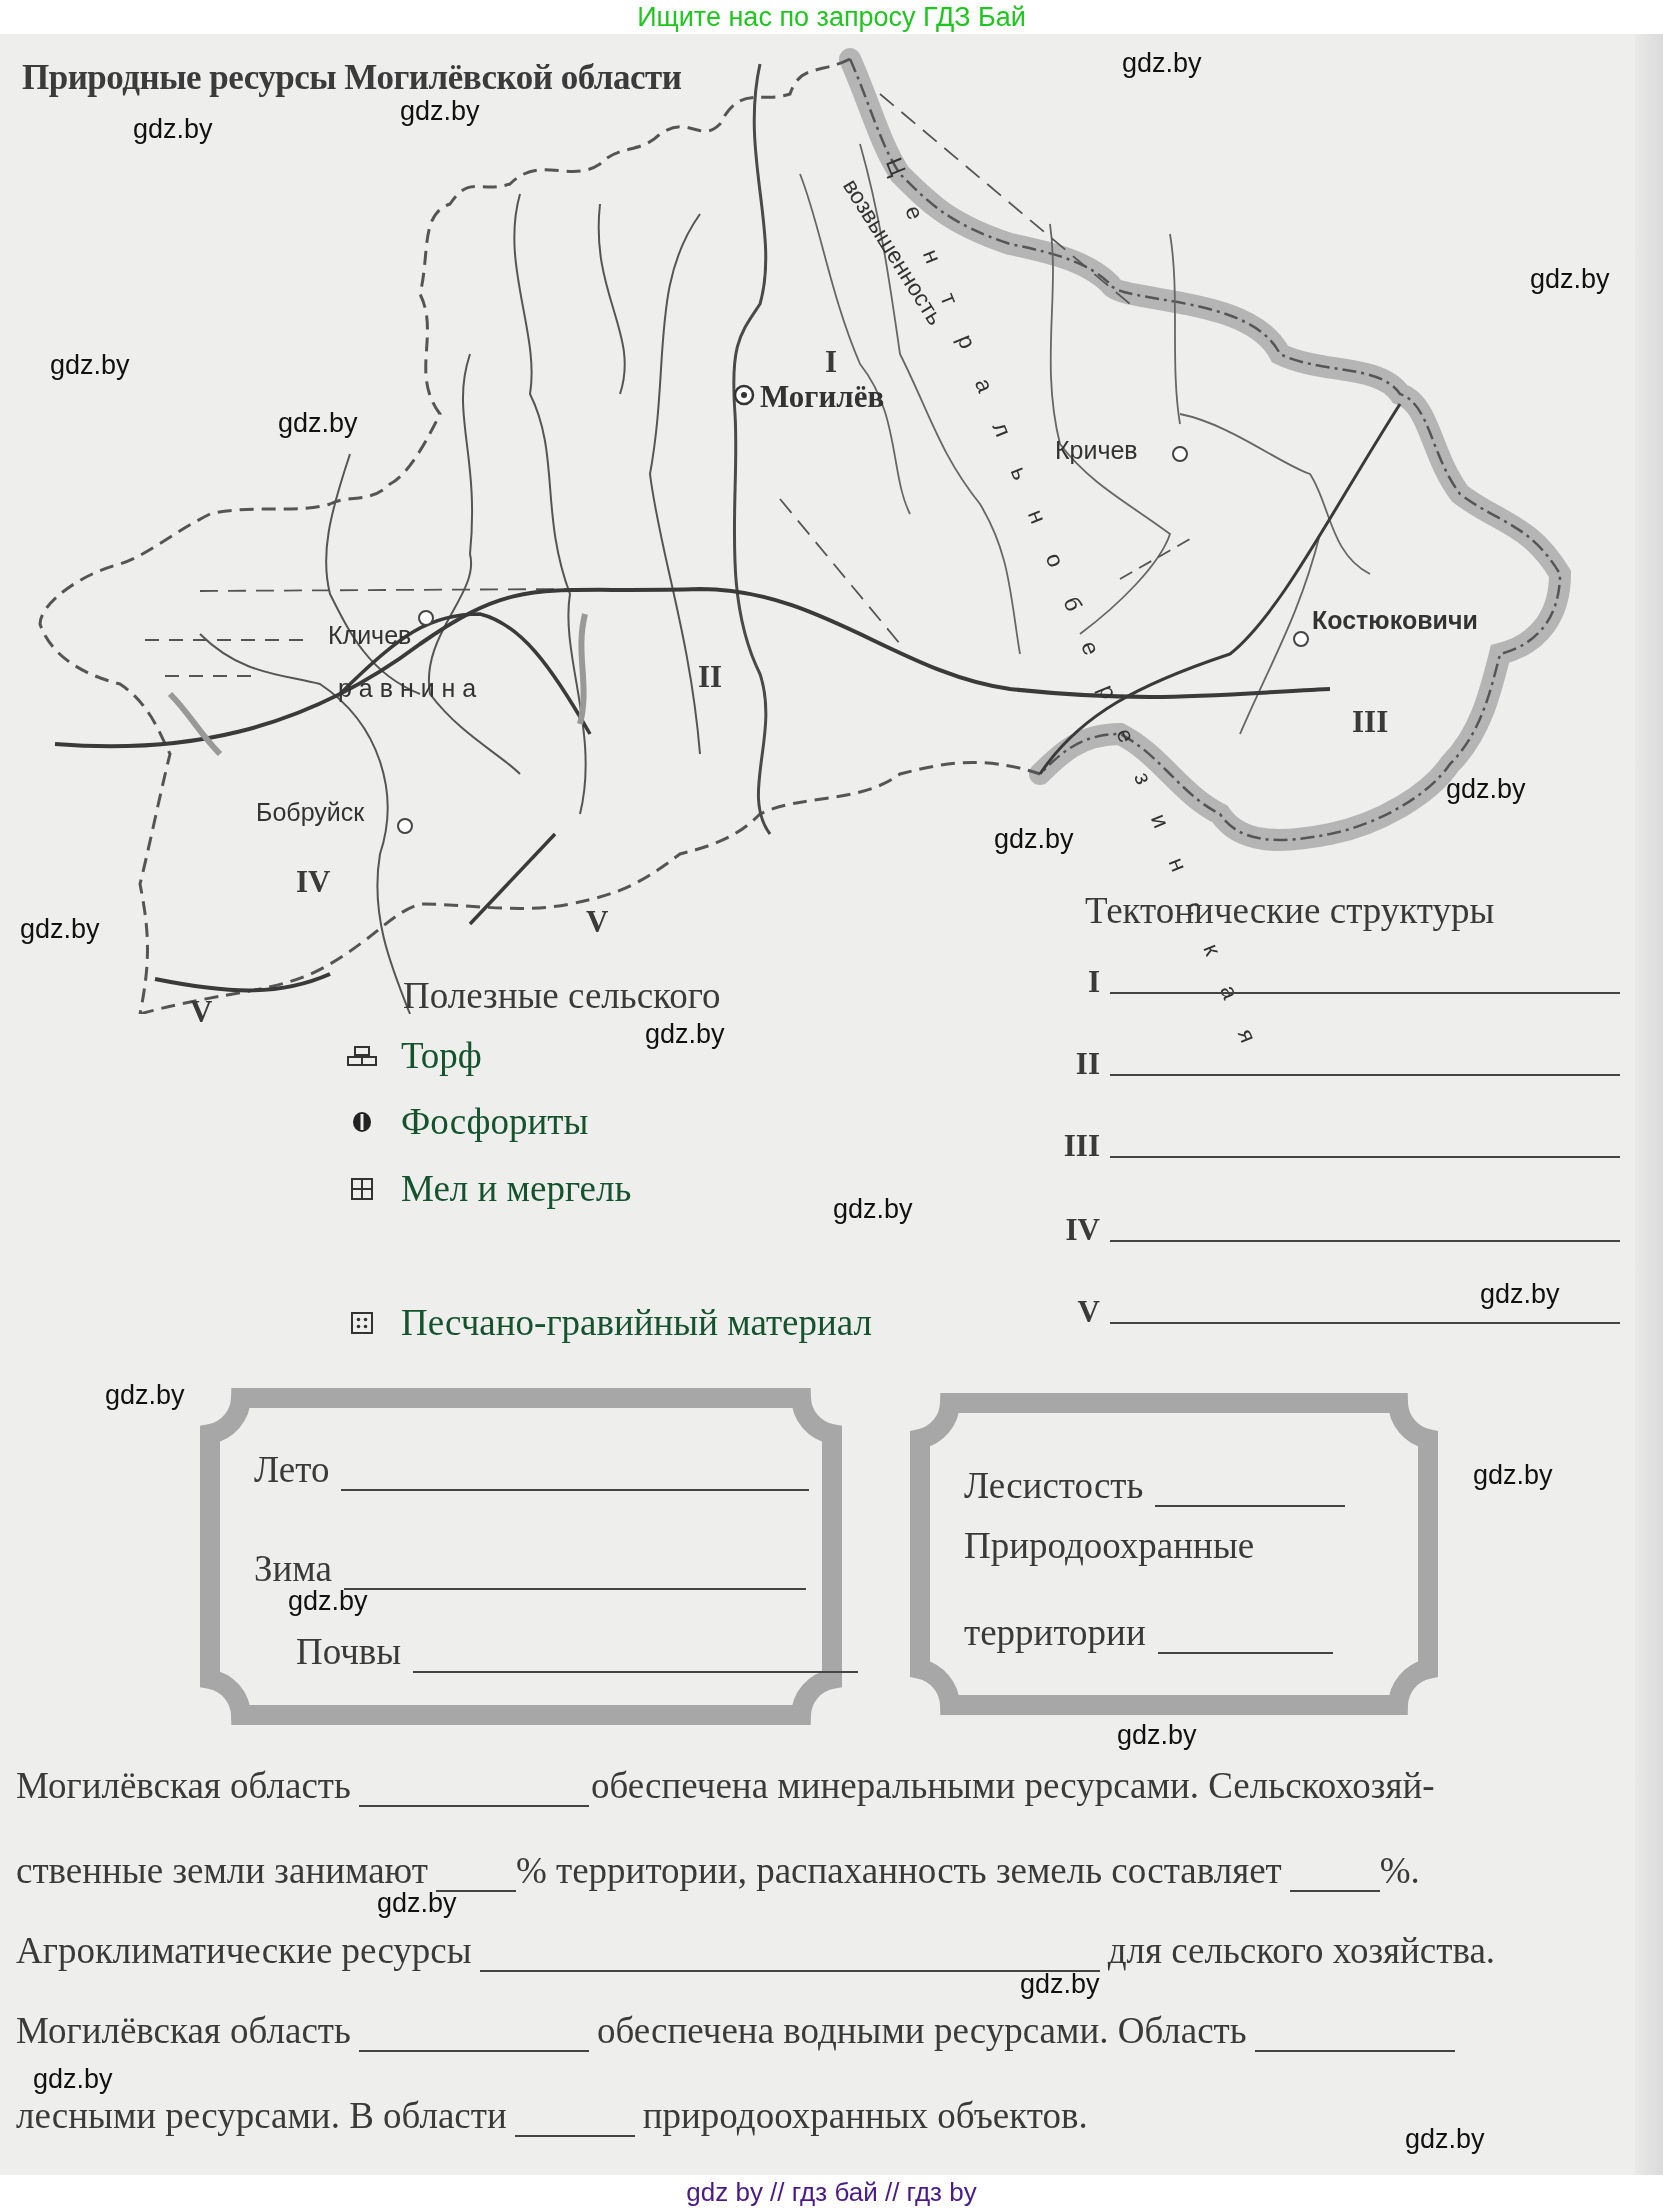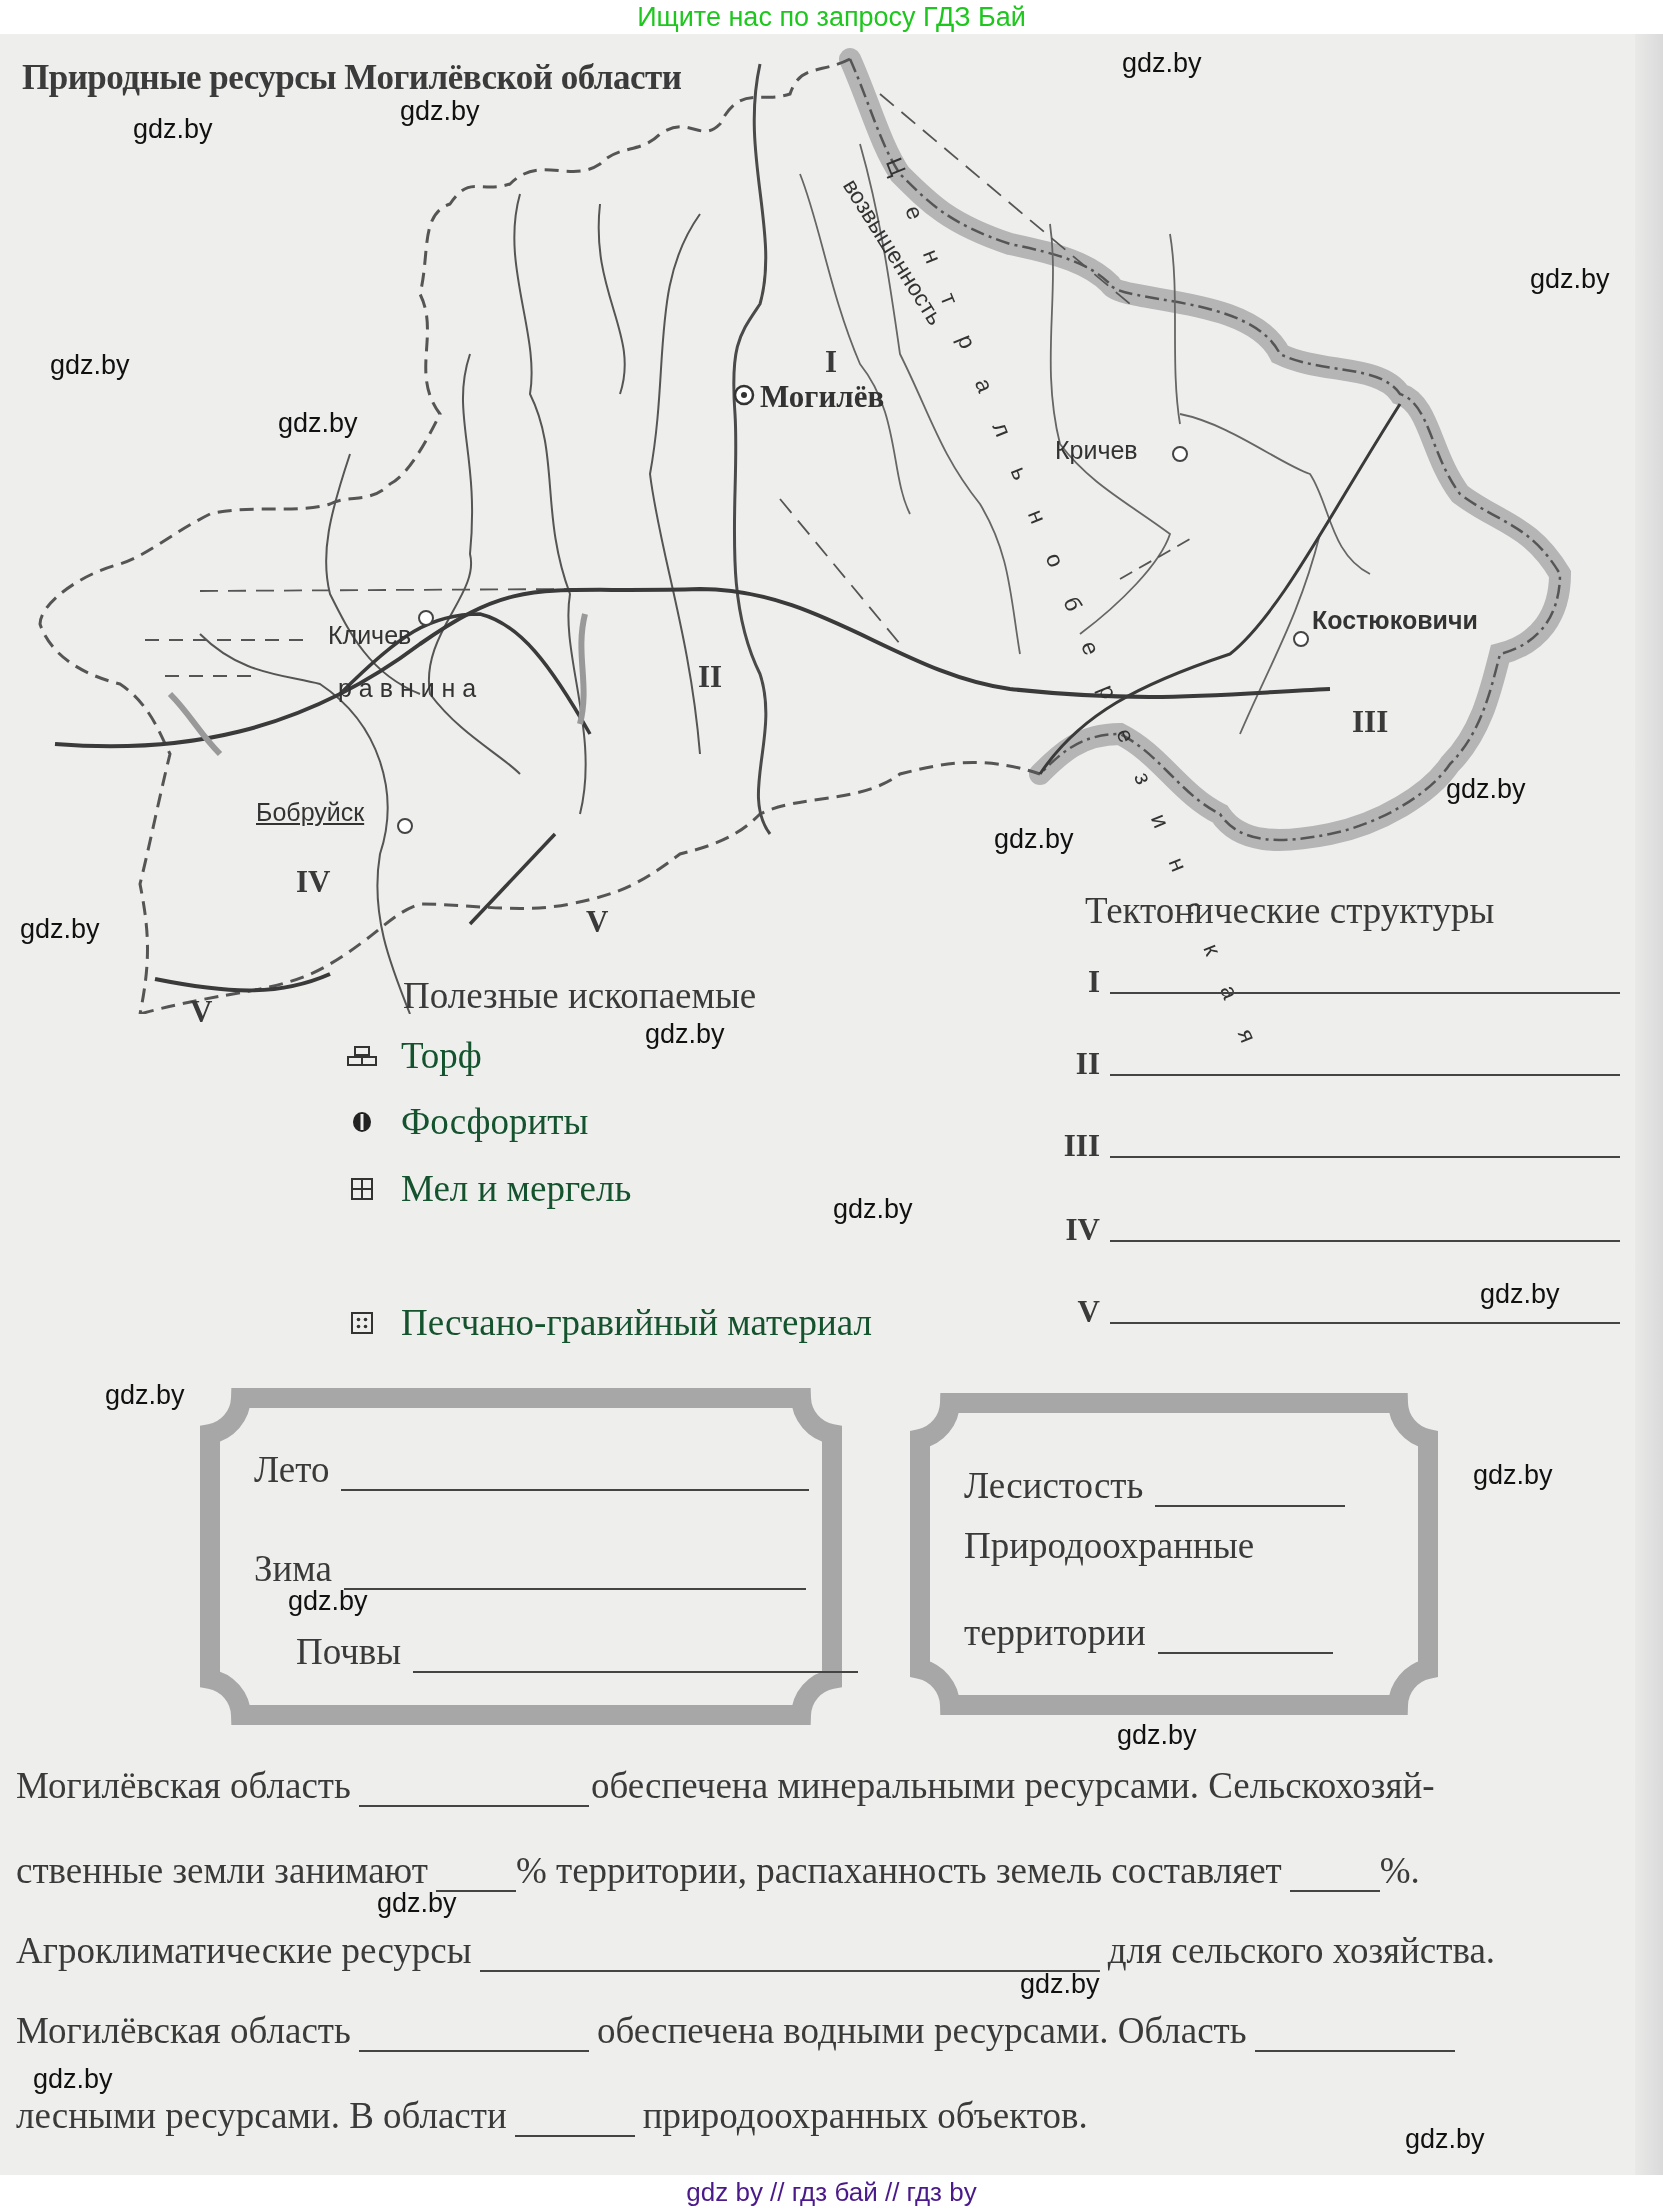--- a/index.html
+++ b/index.html
@@ -81,21 +81,21 @@
       <circle cx="744" cy="361" r="3" fill="#333"></circle>
       <circle cx="1180" cy="420" r="7" fill="#fff" stroke="#444" stroke-width="2"></circle>
       <circle cx="426" cy="584" r="7" fill="#fff" stroke="#444" stroke-width="2"></circle>
       <circle cx="405" cy="792" r="7" fill="#fff" stroke="#444" stroke-width="2"></circle>
       <circle cx="1301" cy="605" r="7" fill="#fff" stroke="#444" stroke-width="2"></circle>
     </svg>
 
     <span class="maplabel city-big" style="left:760px;top:345px;">Могилёв</span>
     <span class="maplabel" style="left:1055px;top:402px;">Кричев</span>
     <span class="maplabel" style="left:328px;top:587px;">Кличев</span>
-    <span class="maplabel" style="left:256px;top:764px;text-decoration:underline;">Бобруйск</span>
+    <span class="maplabel" style="left:256px;top:764px;">Бобруйск</span>
     <span class="maplabel" style="left:1312px;top:572px;font-weight:bold;">Костюковичи</span>
 
     <span class="maplabel" style="left:860px;top:140px;transform:rotate(58deg);transform-origin:left top;font-size:23px;">возвышенность</span>
     <span class="maplabel" style="left:905px;top:120px;transform:rotate(68deg);transform-origin:left top;font-size:23px;letter-spacing:14px;white-space:nowrap;">Ц е н т р а л ь н о б е р е з и н с к а я</span>
     <span class="maplabel" style="left:338px;top:640px;font-size:25px;">р а в н и н а</span>
 
     <span class="roman" style="left:825px;top:310px;">I</span>
     <span class="roman" style="left:698px;top:625px;">II</span>
     <span class="roman" style="left:1352px;top:670px;">III</span>
     <span class="roman" style="left:296px;top:830px;">IV</span>
@@ -118,21 +118,21 @@
   </div>
   <div class="tect-row" style="top:1166px;">
     <span class="num">IV</span>
     <span class="line"></span>
   </div>
   <div class="tect-row" style="top:1248px;">
     <span class="num">V</span>
     <span class="line"></span>
   </div>
 
-  <div class="abs legend-h">Полезные ископаемые</div>
+  <div class="abs legend-h">Полезные сельского</div>
   <div class="legend-item" style="top:1000px;">
     <span class="ico">
       <svg width="30" height="22" viewBox="0 0 30 22">
           <rect x="8" y="2" width="14" height="8" fill="none" stroke="#333" stroke-width="2"></rect>
           <rect x="1" y="12" width="14" height="8" fill="none" stroke="#333" stroke-width="2"></rect>
           <rect x="15" y="12" width="14" height="8" fill="none" stroke="#333" stroke-width="2"></rect>
         </svg>
     </span>
     <span>Торф</span>
   </div>

